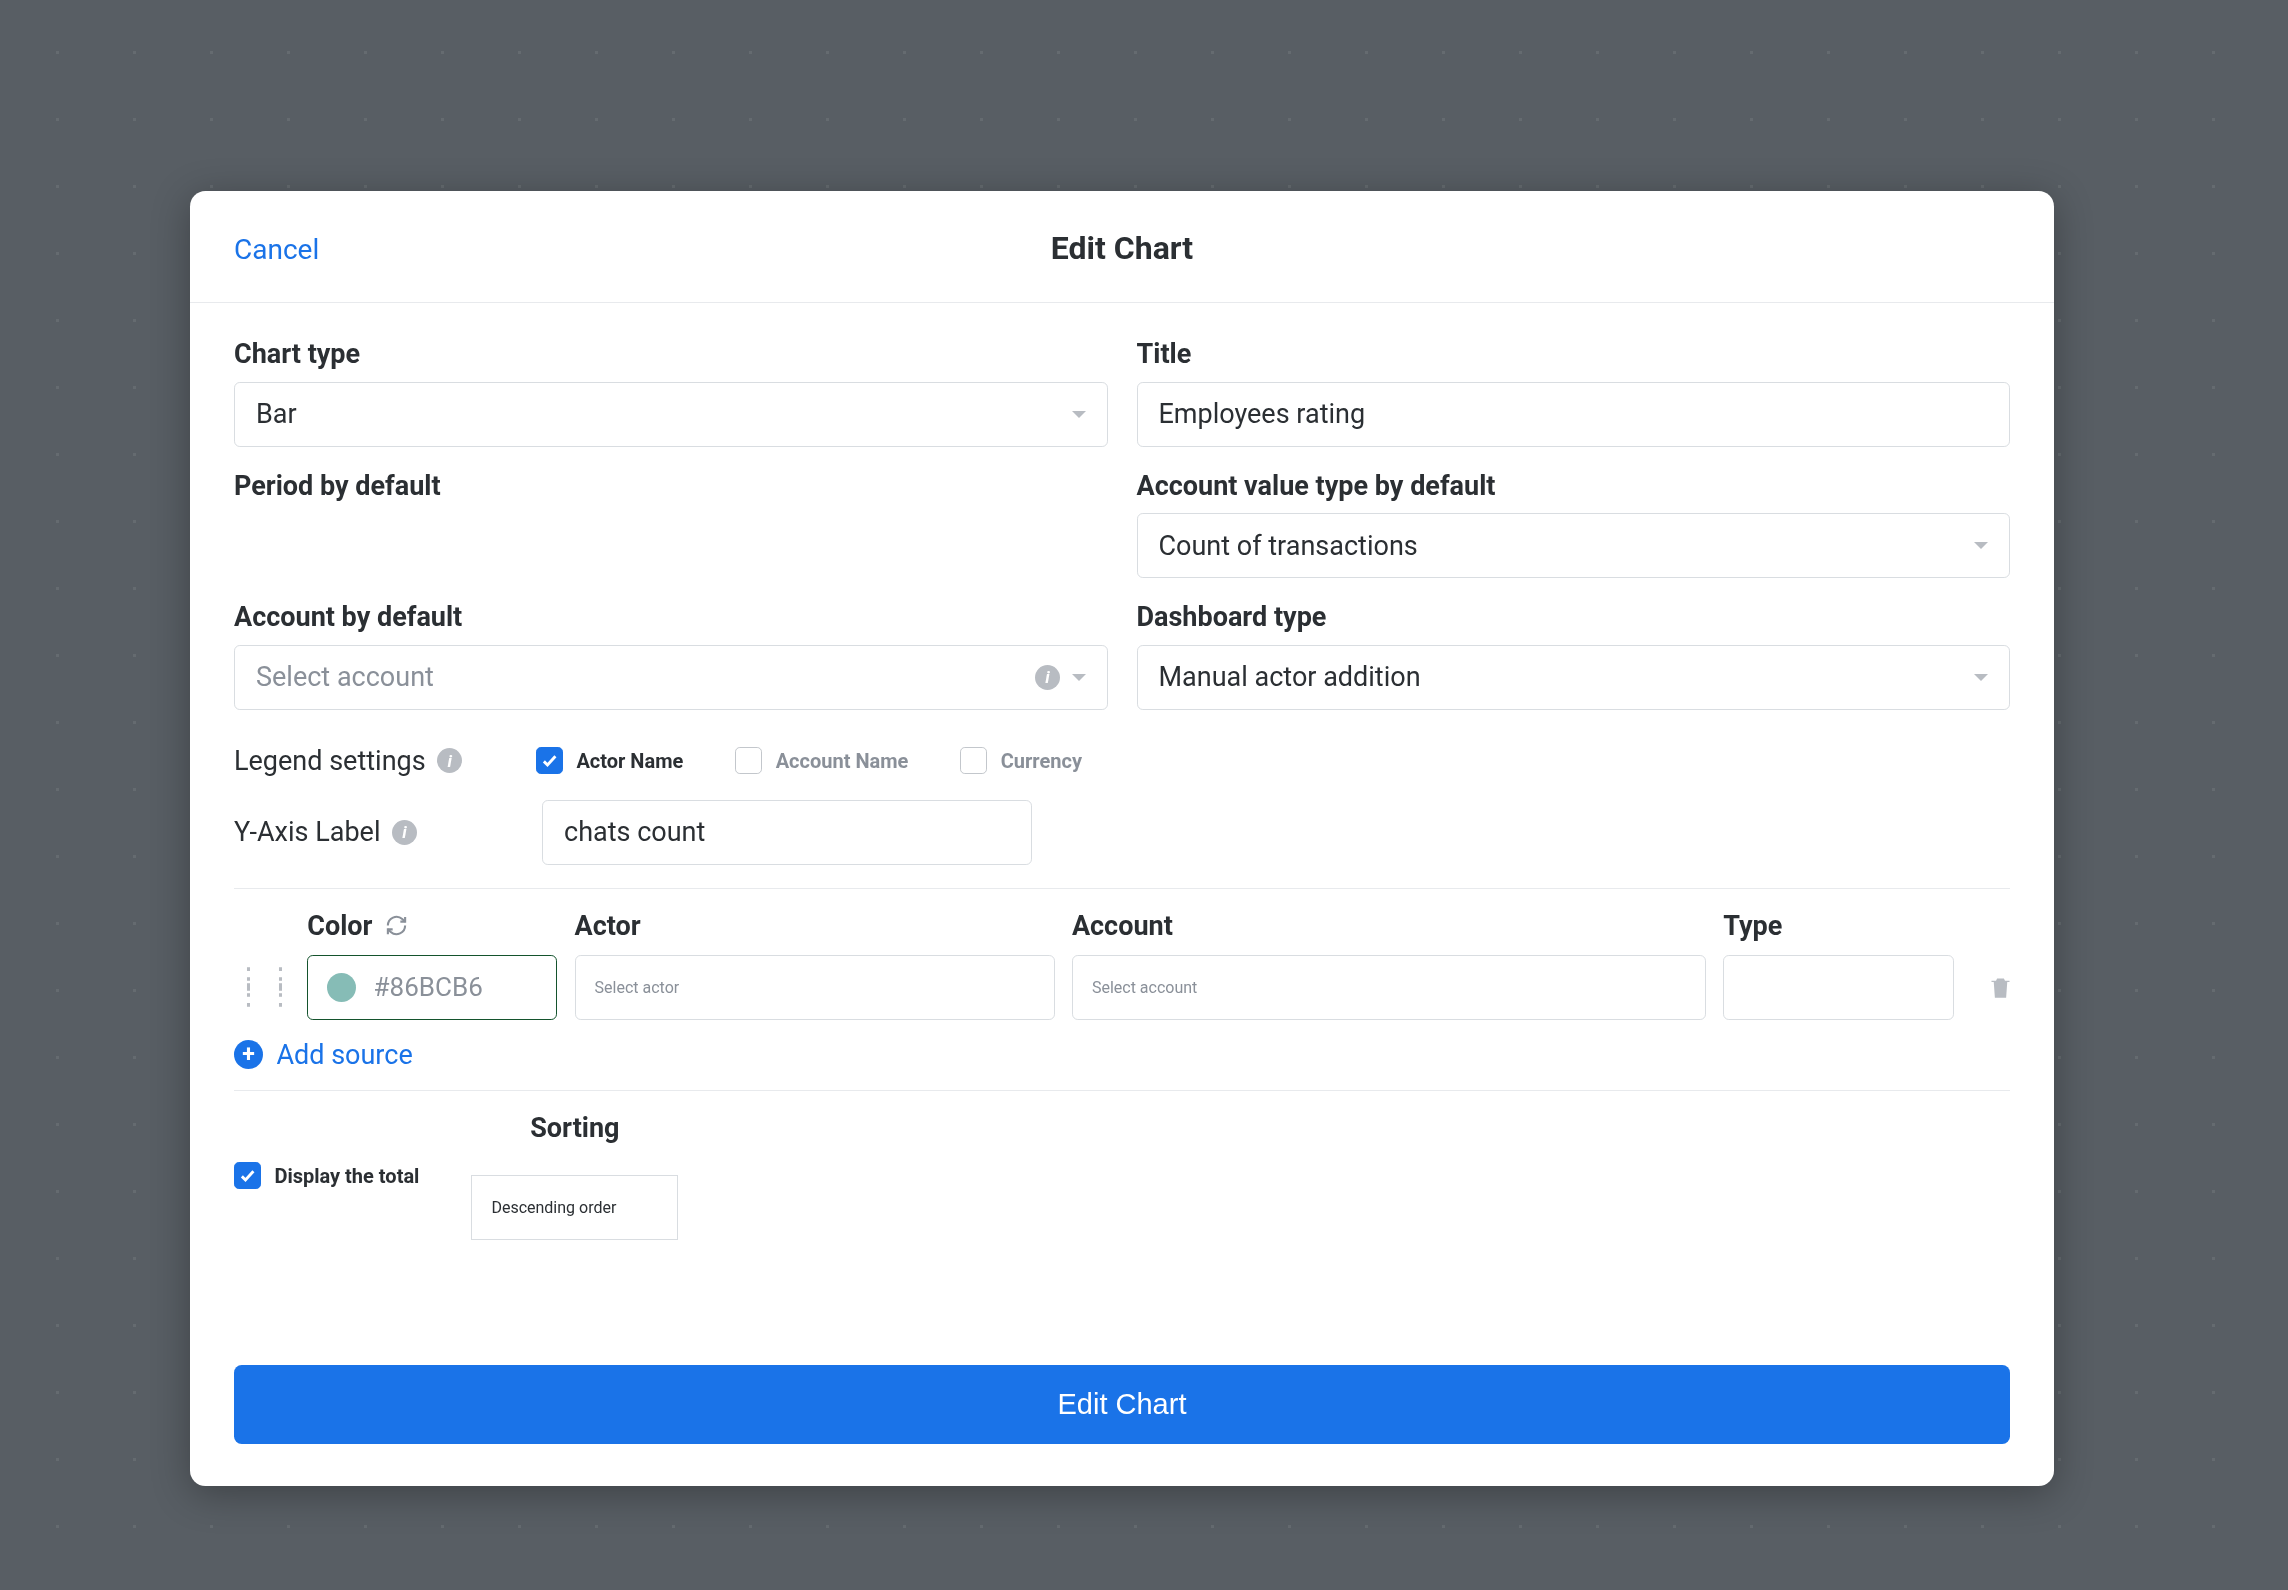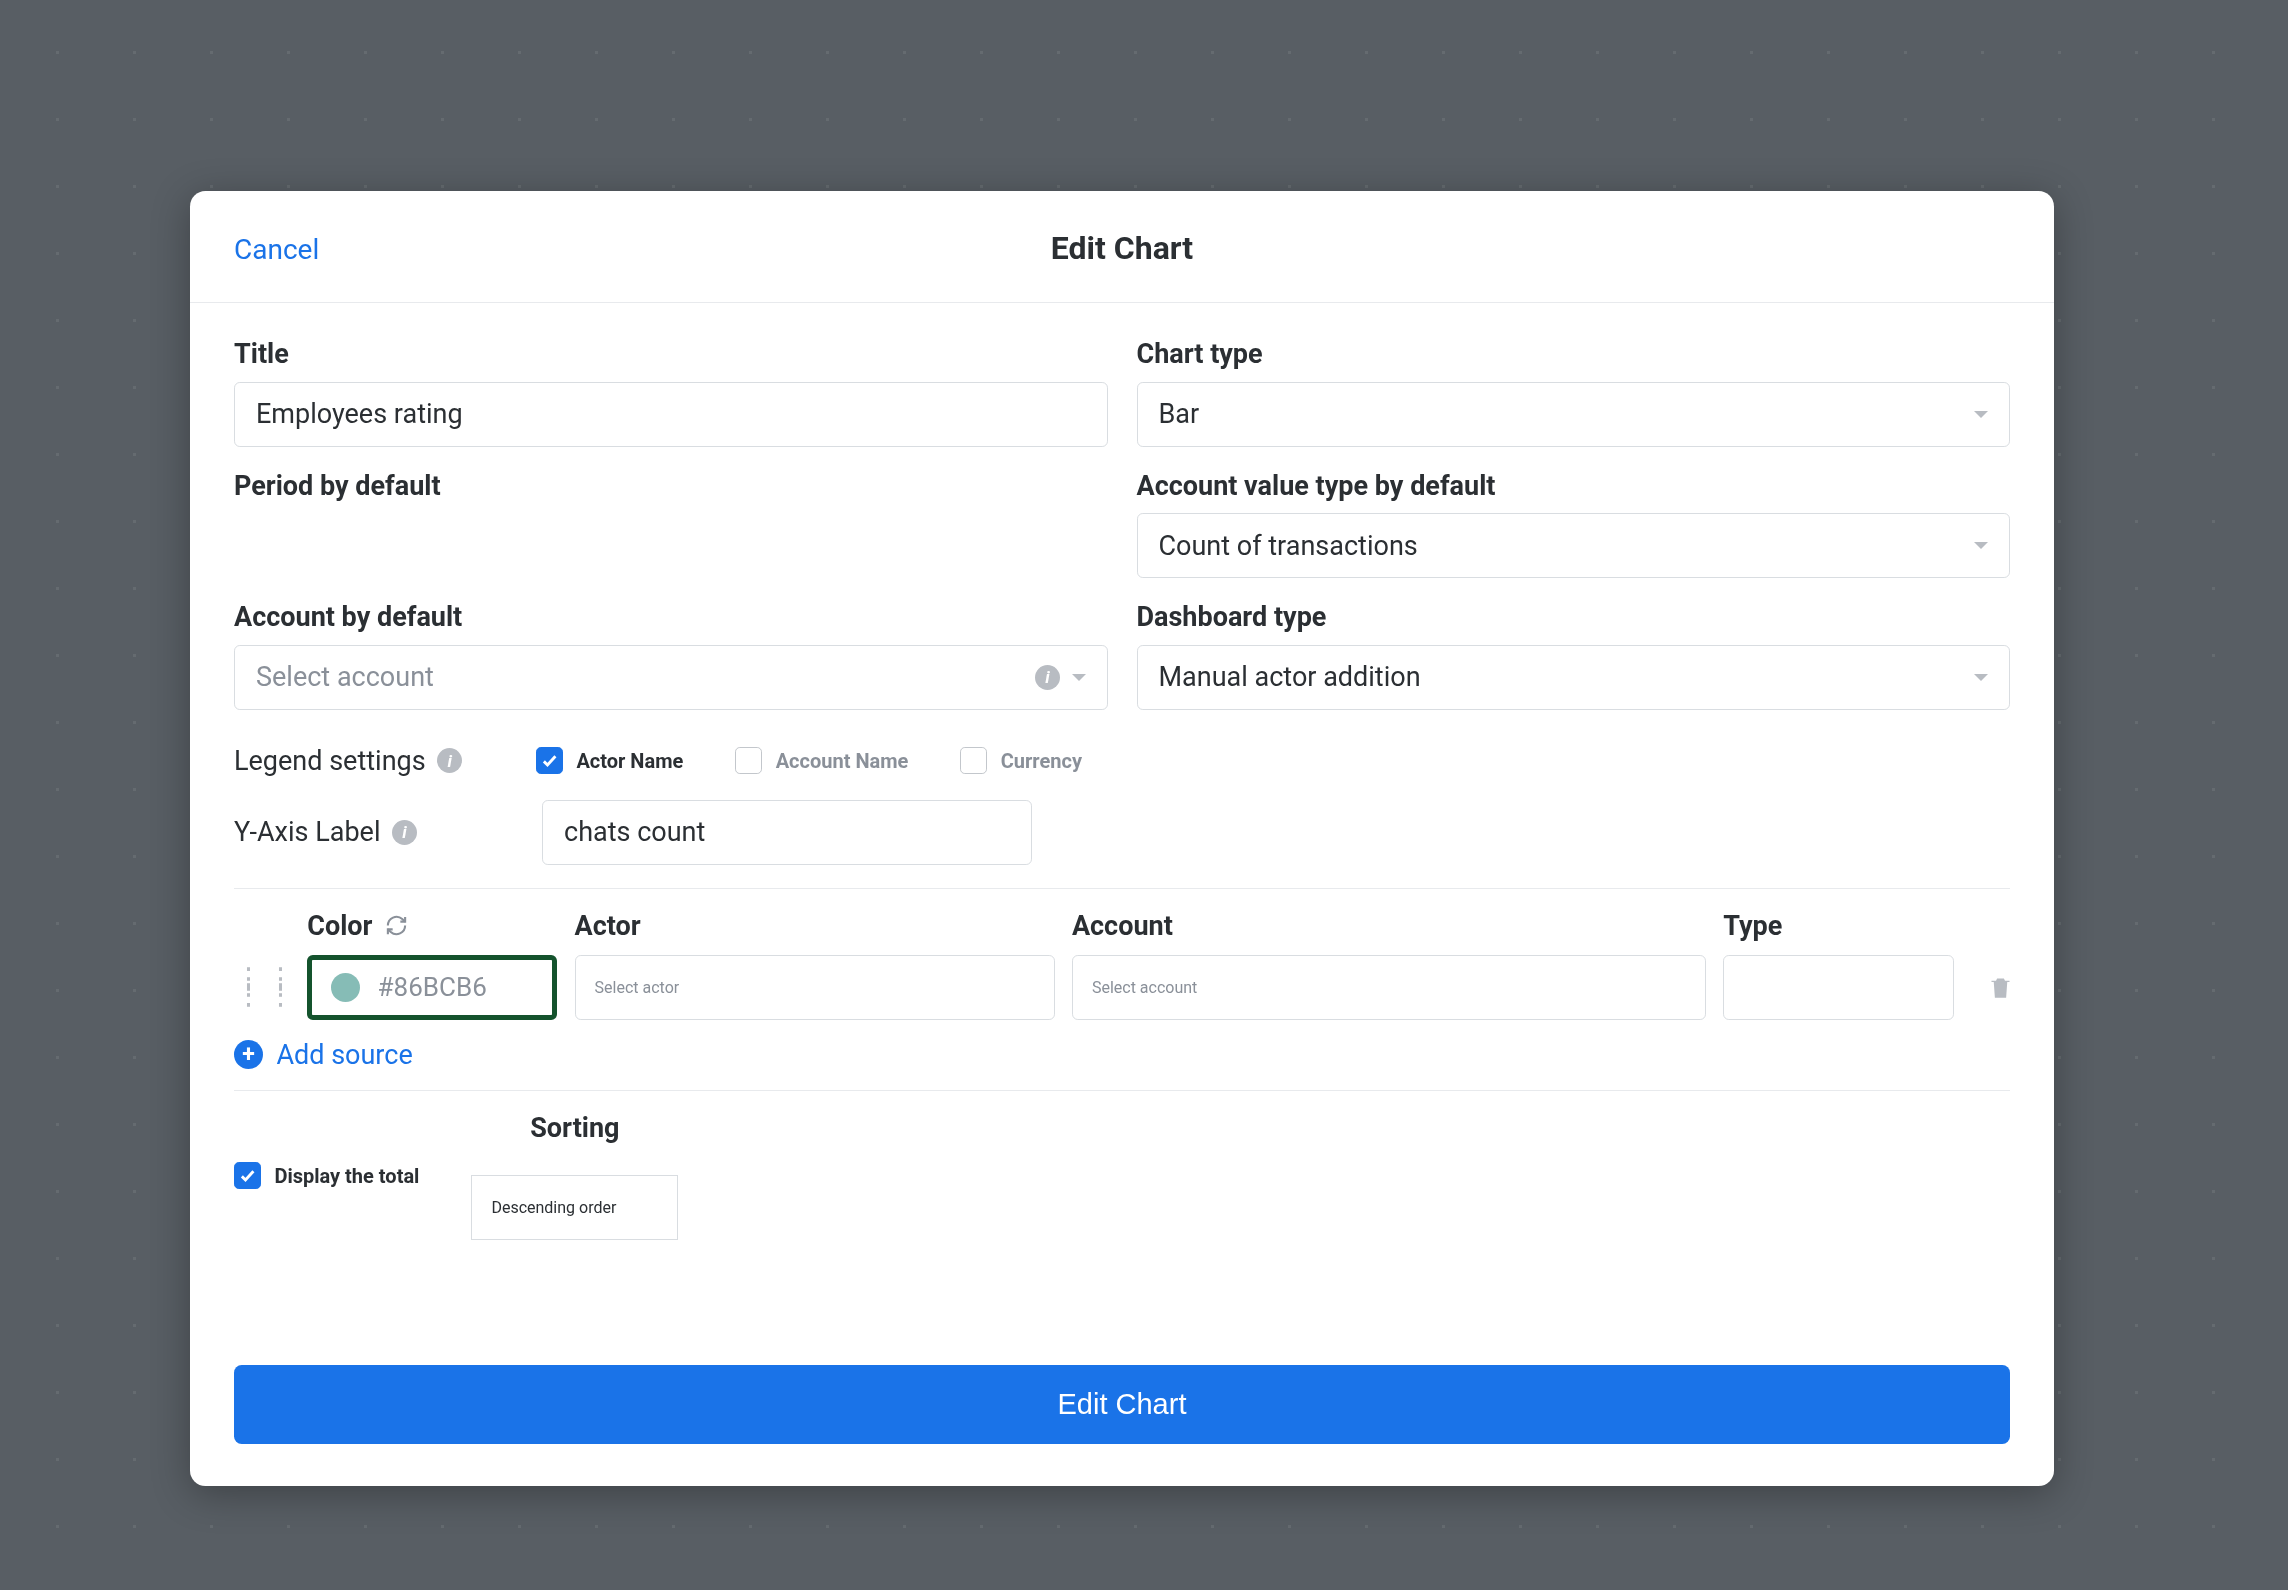--- a/index.html
+++ b/index.html
@@ -164,21 +164,21 @@
     .source-row {
       display: grid;
       grid-template-columns: 56px 250px 480px 634px 231px 58px;
       gap: 17.3px;
       align-items: center;
       margin-bottom: 19px;
     }
     .drag-handle { color: #b8bcc2; font-size: 29px; cursor: grab; text-align: center; letter-spacing: 2.9px; line-height: 0.55;}
     .color-cell {
       height: 65px;
-      border: 5px solid #14532d;
+      border: 1px solid #14532d;
       border-radius: 5.8px;
       display: flex; align-items: center; gap: 17.3px;
       padding: 0 19px;
     }
     .color-swatch {
       width: 29px; height: 29px; border-radius: 50%;
       background: #86BCB6;
     }
     .color-hex { color: #8a9099; font-size: 26px; }
     .select-cell {
@@ -235,30 +235,30 @@
   <div class="modal-header">
     <span class="cancel-link">Cancel</span>
     <div class="modal-title">Edit Chart</div>
   </div>
 
   <div class="modal-body">
 
     <div class="form-grid">
 
       <div class="form-field">
-        <span class="field-label">Title</span>
-        <input class="text-input" value="Employees rating" style="">
-      </div>
-
-      <div class="form-field">
         <span class="field-label">Chart type</span>
         <div class="select-input">
           <span class="select-text">Bar</span>
           <span class="caret"></span>
         </div>
+      </div>
+
+      <div class="form-field">
+        <span class="field-label">Title</span>
+        <input class="text-input" value="Employees rating" style="">
       </div>
 
       <div class="form-field">
         <span class="field-label">Period by default</span>
       </div>
 
       <div class="form-field">
         <span class="field-label">Account value type by default</span>
         <div class="select-input">
           <span class="select-text">Count of transactions</span>

